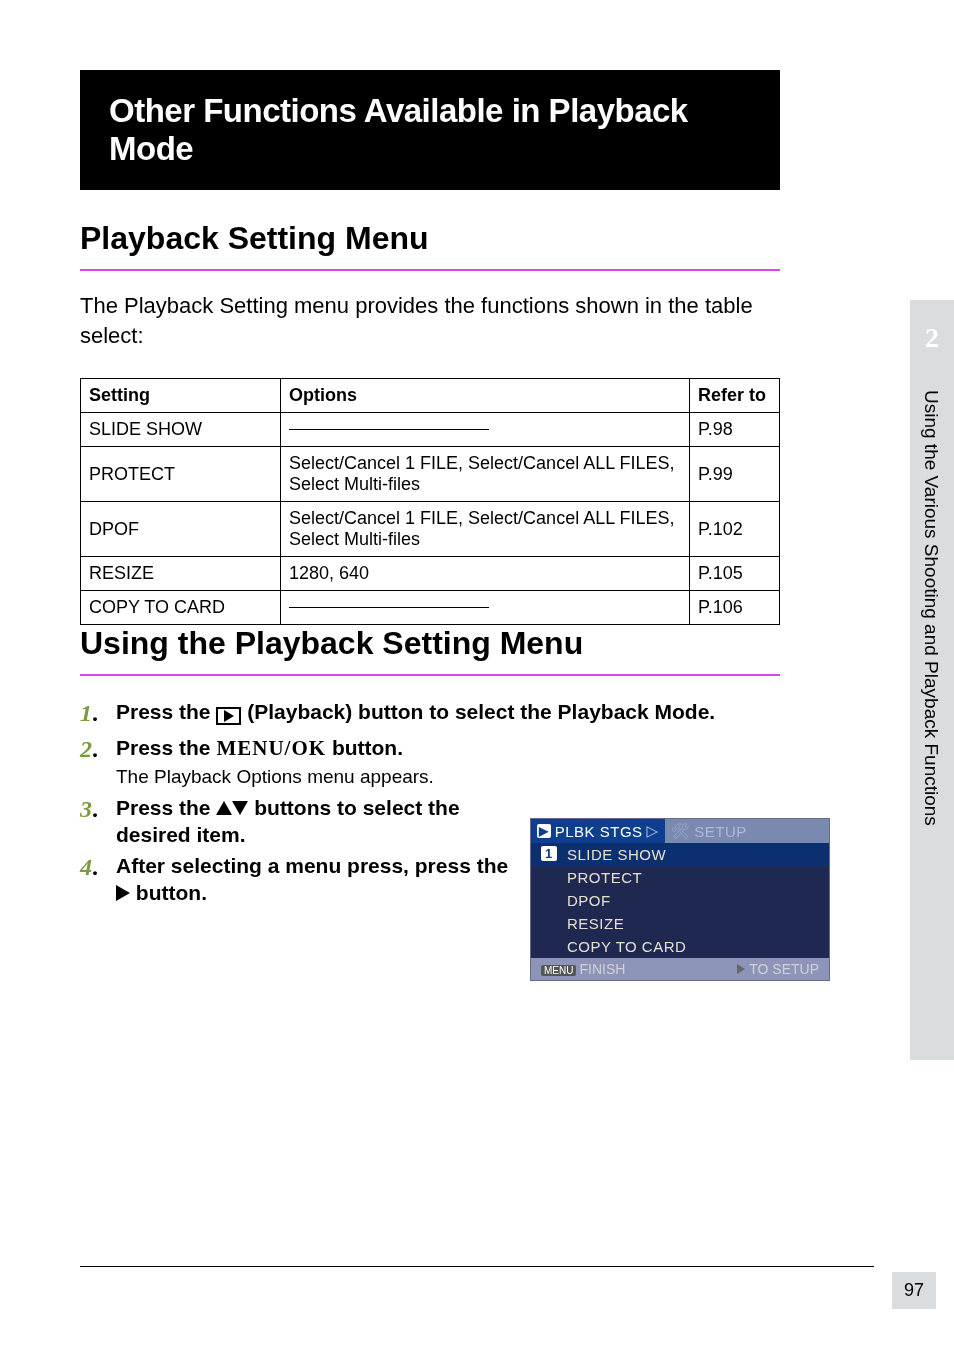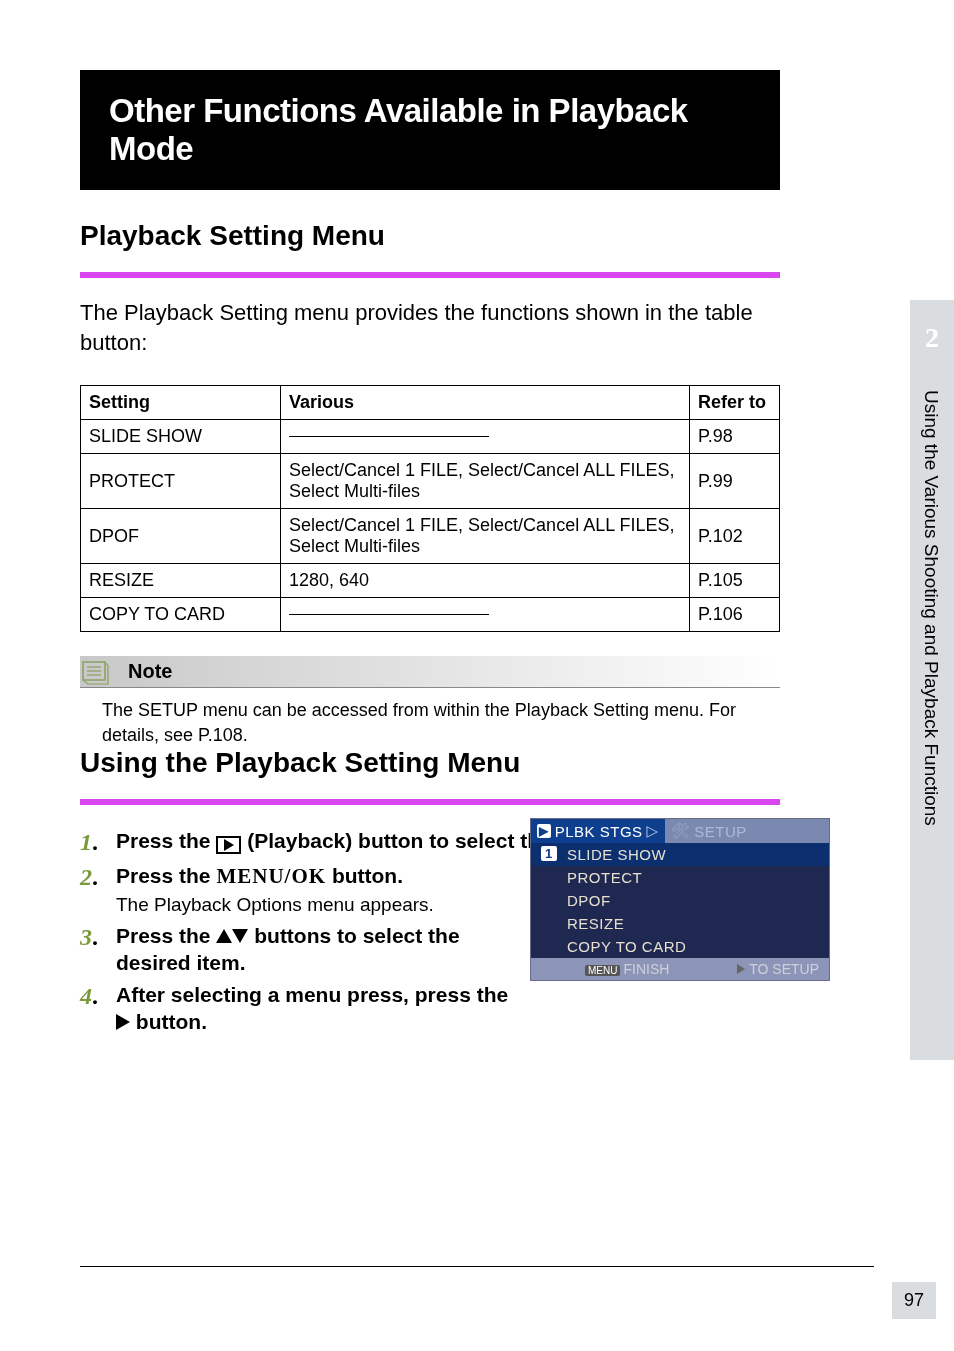--- a/index.html
+++ b/index.html
@@ -22,24 +22,24 @@
     font-family: Arial, Helvetica, sans-serif;
     font-weight: 900;
     font-size: 33px;
     padding: 22px 18px 22px 29px;
     letter-spacing: -0.5px;
     margin-bottom: 30px;
   }
   .subsection {
     font-family: Arial, Helvetica, sans-serif;
     font-weight: 900;
-    font-size: 28px;
+    font-size: 32px;
     letter-spacing: 0px;
-    border-bottom: 6px solid #d946ef;
-    padding-bottom: 20px;
+    border-bottom: 2px solid #d946ef;
+    padding-bottom: 12px;
     margin-bottom: 20px;
   }
   .body-text {
     font-size: 22px;
     line-height: 1.35;
     margin-bottom: 28px;
   }
   table.settings {
     border-collapse: collapse;
     width: 100%;
@@ -165,21 +165,21 @@
   .scr-row.hl { background:#0b2f6f; }
   .scr-page {
     position:absolute; left:10px; top:3px; background:#fff; color:#113a8a;
     font-size:13px; font-weight:bold; padding:0 4px; border-radius:2px;
   }
   .scr-foot {
     display:flex; justify-content:space-between;
     background:#8c95b8; color:#d0d0d8;
     padding:3px 10px; font-size:14px;
   }
-  .scr-foot .ficn { background:#555; color:#fff; font-size:10px; padding:0 3px; border-radius:2px; margin-right:3px;margin-left:44px;}
+  .scr-foot .ficn { background:#555; color:#fff; font-size:10px; padding:0 3px; border-radius:2px; margin-right:3px;}
   .scr-foot .rtri { display:inline-block; width:0;height:0;border-top:5px solid transparent;border-bottom:5px solid transparent;border-left:8px solid #666; vertical-align:0; margin-right:4px;}
 
   .sidebar {
     position:absolute;
     right:0;
     top:300px;
     width:44px;
     height:760px;
     background:#d9dde0;
   }
@@ -197,21 +197,21 @@
     position:absolute;
     top:90px;
     left:10px;
     writing-mode: vertical-rl;
     font-size:19px;
     letter-spacing:0px;
   }
   .page-num {
     position:absolute;
     right:18px;
-    bottom:32px;
+    bottom:42px;
     background:#d9dde0;
     padding:8px 12px;
     font-size:18px;
   }
   .footer-line {
     position:absolute;
     left:80px;
     right:80px;
     bottom:84px;
     border-top:1px solid #000;
@@ -225,27 +225,27 @@
 
 <div class="sidebar">
   <div class="sidebar-num">2</div>
   <div class="sidebar-text">Using the Various Shooting and Playback Functions</div>
 </div>
 
 <div class="page">
   <div class="title-bar">Other Functions Available in Playback Mode</div>
 
   <div class="subsection">Playback Setting Menu</div>
-  <div class="body-text">The Playback Setting menu provides the functions shown in the table button:</div>
+  <div class="body-text">The Playback Setting menu provides the functions shown in the table select:</div>
 
   <table class="settings">
     <thead>
       <tr>
         <th style="width:200px">Setting</th>
-        <th>Various</th>
+        <th>Options</th>
         <th style="width:90px">Refer to</th>
       </tr>
     </thead>
     <tbody>
       <tr>
         <td>SLIDE SHOW</td>
         <td>
             <span class="dash-line"></span>
           </td>
         <td>P.98</td>
@@ -268,35 +268,20 @@
       <tr>
         <td>COPY TO CARD</td>
         <td>
             <span class="dash-line"></span>
           </td>
         <td>P.106</td>
       </tr>
     </tbody>
   </table>
 
-  <div class="note-block">
-    <div class="note-head">
-      <span class="note-icon">
-        <svg width="34" height="26" viewBox="0 0 34 26">
-          <rect x="3" y="3" width="22" height="18" fill="none" stroke="#88a060" stroke-width="1.5"></rect>
-          <line x1="7" y1="8" x2="21" y2="8" stroke="#88a060" stroke-width="1.2"></line>
-          <line x1="7" y1="12" x2="21" y2="12" stroke="#88a060" stroke-width="1.2"></line>
-          <line x1="7" y1="16" x2="21" y2="16" stroke="#88a060" stroke-width="1.2"></line>
-          <path d="M3 21 L8 25 L28 25 L28 7 L25 3" fill="none" stroke="#88a060" stroke-width="1.2"></path>
-        </svg>
-      </span>
-      <span class="note-label">Note</span>
-    </div>
-    <div class="note-body">The SETUP menu can be accessed from within the Playback Setting menu. For details, see P.108.</div>
-  </div>
 
   <div class="subsection second-sub">Using the Playback Setting Menu</div>
 
   <div class="steps">
     <div class="step">
       <div class="step-num">1</div>
       <div class="step-body">
         <div class="step-head">
           <span>Press the </span><span class="play-icon-box"><span class="tri"></span></span><span> (Playback) button to select the Playback Mode.</span>
         </div>

